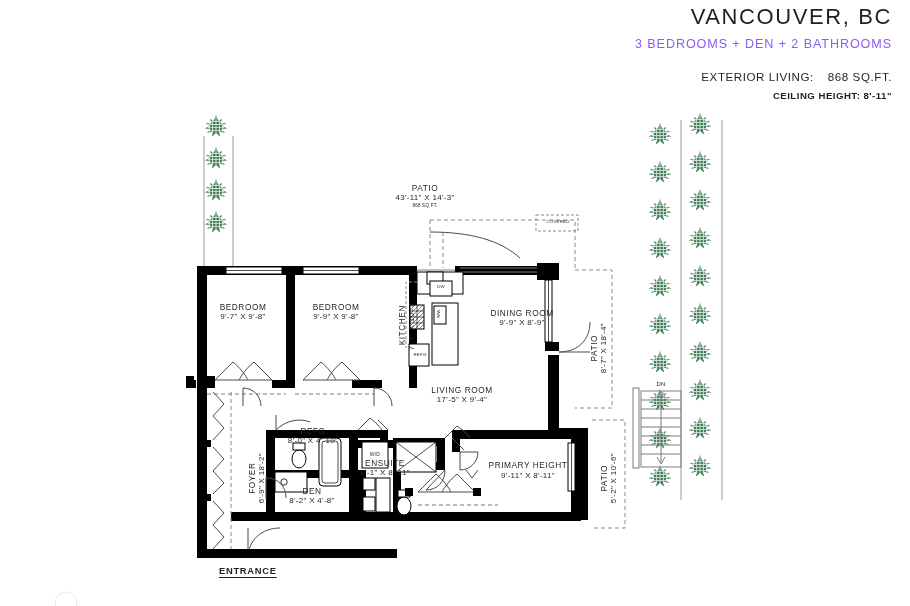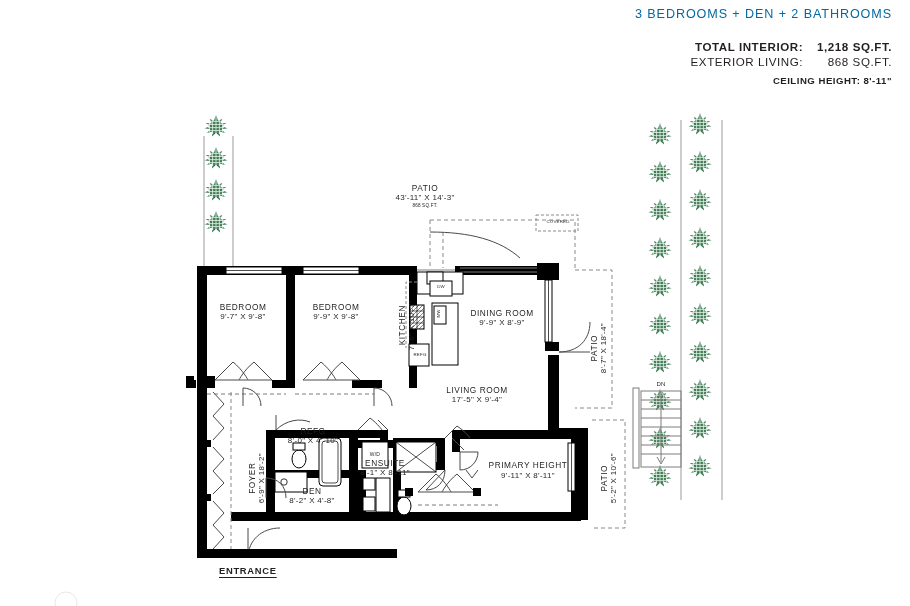--- a/index.html
+++ b/index.html
@@ -10,21 +10,21 @@
   }
   #root{position:absolute;inset:0;}
 
   
   .hdr{position:absolute;right:18px;top:0;text-align:right;}
   .hdr .city{
     font-size:22px;letter-spacing:1.6px;font-weight:400;color:#231f20;
     margin-top:4px;white-space:nowrap;
   }
   .hdr .beds{
-    font-size:12.6px;letter-spacing:.9px;margin-top:7px;color:#0369a1;white-space:nowrap;
+    font-size:12.6px;letter-spacing:.9px;margin-top:7px;color:#8b5cf6;white-space:nowrap;
   }
   .hdr table{
     border-collapse:collapse;margin-top:19px;margin-left:auto;
   }
   .hdr td{padding:0;font-size:11.6px;letter-spacing:.55px;white-space:nowrap;}
   .hdr td.lbl{text-align:right;padding-right:14px;}
   .hdr td.val{text-align:right;}
   .hdr tr.b td{font-weight:bold;padding-bottom:2px;}
   .hdr .ceil{
     font-size:9.6px;letter-spacing:.5px;margin-top:7px;font-weight:bold;white-space:nowrap;
@@ -46,27 +46,24 @@
 
   .entrance{position:absolute;font-size:9.4px;font-weight:bold;letter-spacing:.7px;
             text-decoration:underline;text-underline-offset:2.5px;color:#231f20;padding-left:6px;}
 </style>
 </head>
 <body>
 
 <div id="root">
 
   <div class="hdr">
+    <div class="city">VANCOUVER, BC</div>
     <div class="beds">3 BEDROOMS + DEN + 2 BATHROOMS</div>
     <table>
       <tbody>
-          <tr class="b">
-        <td class="lbl">TOTAL INTERIOR:</td>
-        <td class="val">1,218 SQ.FT.</td>
-      </tr>
       <tr>
         <td class="lbl">EXTERIOR LIVING:</td>
         <td class="val">868 SQ.FT.</td>
       </tr>
     </tbody>
       </table>
     <div class="ceil">CEILING HEIGHT: 8'-11"</div>
   </div>
 
   <svg id="plan" viewBox="0 0 910 606">
@@ -402,26 +399,26 @@
   <div class="lab" style="left:297px;top:302px;width:78px;">
     <span class="n">BEDROOM</span>
     <span class="d">9'-9" X 9'-8"</span>
   </div>
 
   <div class="lab vert" style="left:367px;top:315px;width:80px;transform:rotate(-90deg);">
     <span class="n">KITCHEN</span>
     <span class="d">7'-6" X 10'-7"</span>
   </div>
 
-  <div class="lab" style="left:452px;top:308px;width:100px;">
+  <div class="lab" style="left:472px;top:308px;width:100px;">
     <span class="n">DINING ROOM</span>
     <span class="d">9'-9" X 8'-9"</span>
   </div>
 
-  <div class="lab" style="left:425px;top:385px;width:104px;">
+  <div class="lab" style="left:410px;top:385px;width:104px;">
     <span class="n">LIVING ROOM</span>
     <span class="d">17'-5" X 9'-4"</span>
   </div>
 
   <div class="lab vert" style="left:553px;top:338px;width:92px;transform:rotate(-90deg);">
     <span class="n">PATIO</span>
     <span class="d">8'-7" X 18'-4"</span>
   </div>
 
   <div class="lab vert" style="left:567px;top:468px;width:84px;transform:rotate(-90deg);">

